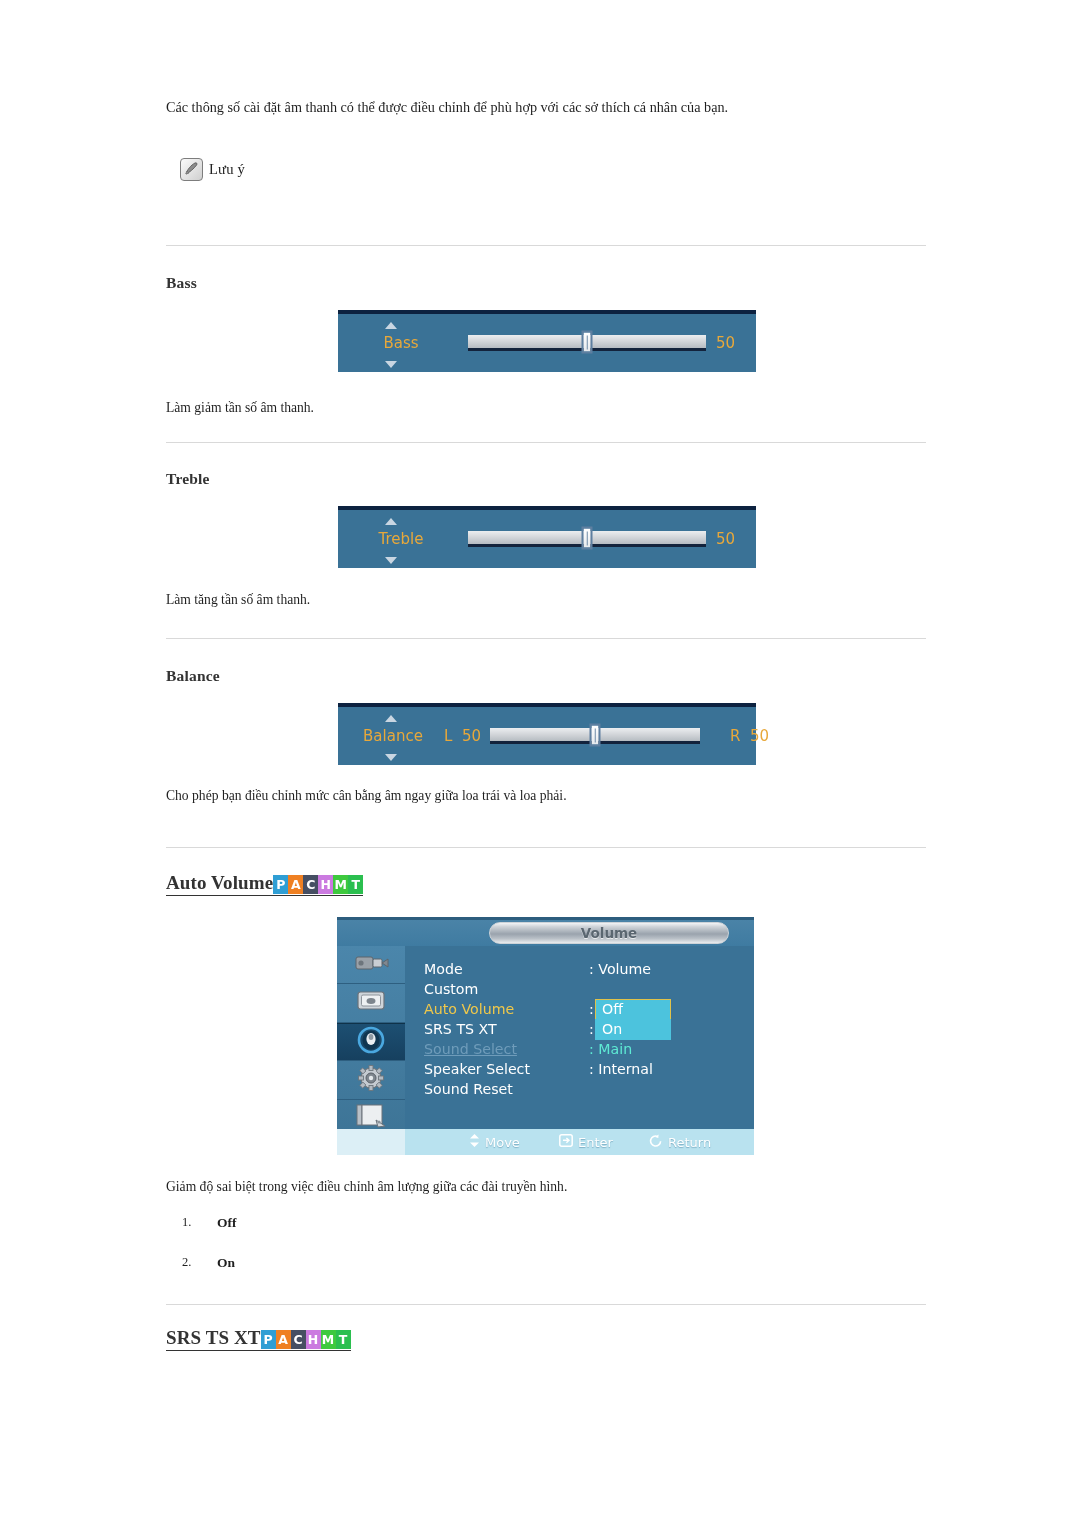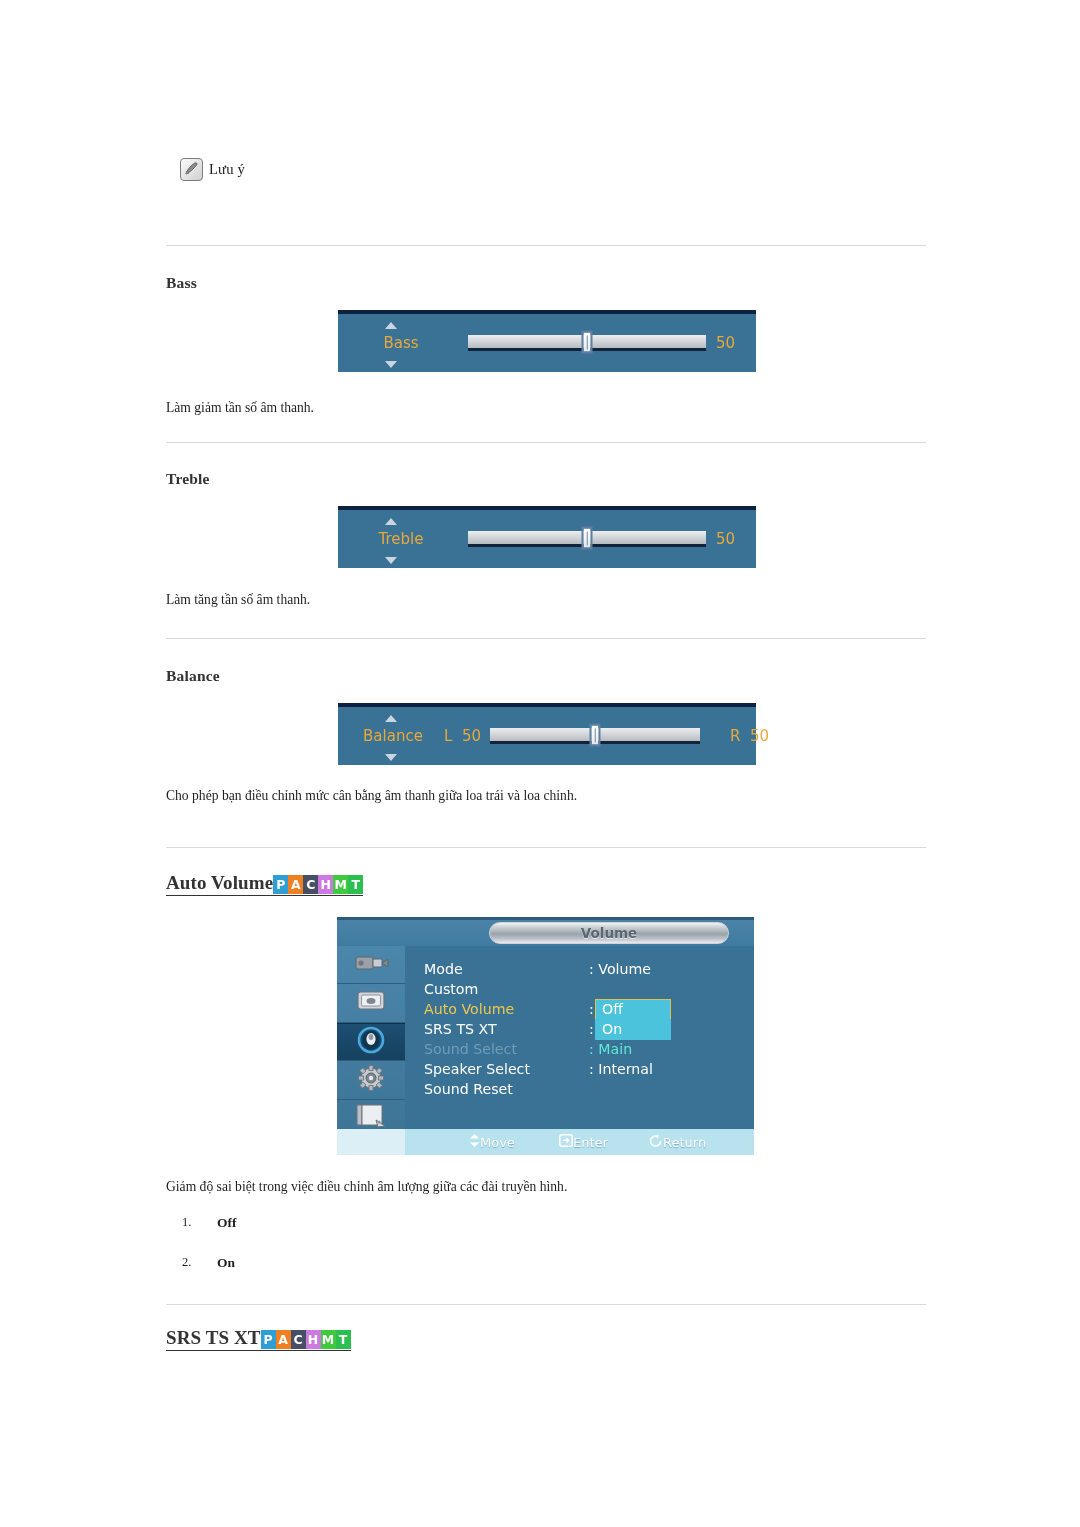--- a/index.html
+++ b/index.html
@@ -333,20 +333,21 @@
   .osd-footer-notch {
     position: absolute;
     left: 0; top: 0;
     width: 68px; height: 26px;
     background: #dceff6;
   }
   .foot-item {
     position: absolute;
     display: flex;
     align-items: center;
+    gap: 5px;
     font-family: "DejaVu Sans", sans-serif;
     font-size: 13px;
     color: #ffffff;
     text-shadow: 0 1px 1px rgba(110,160,185,.8);
   }
 
   
   .ol {
     position: absolute;
     left: 182px;
@@ -367,20 +368,21 @@
     left: 0;
     font-weight: 400;
     font-size: 12.5px;
   }
 </style>
 </head>
 <body>
 
 <div class="page">
 
+  <div class="intro">Các thông số cài đặt âm thanh có thể được điều chỉnh để phù hợp với các sở thích cá nhân của bạn.</div>
 
   <div class="note-head">
     <span class="note-icon">
       <svg width="17" height="17" viewBox="0 0 17 17">
         <path d="M3 13 C4 9, 8 4, 12 2 C13.6 1.4, 14.6 2.6, 13.6 4 C11 7.6, 6.4 11.6, 3 13 Z" fill="#8c8c8c" stroke="#5c5c5c" stroke-width="0.9"></path>
         <path d="M3 13 L5.6 12.2 L3.6 10.4 Z" fill="#e8e8e8" stroke="#5c5c5c" stroke-width="0.7"></path>
       </svg>
     </span>
     <span class="note-title">Lưu ý</span>
   </div>
@@ -435,21 +437,21 @@
       <span>L</span>&nbsp;&nbsp;<span>50</span>
     </div>
     <div class="sl-track" style="left:152px; width:210px;">
       <span class="sl-knob" style="left:50%;"></span>
     </div>
     <div class="sl-rval" style="left:392px;">
       <span>R</span>&nbsp;&nbsp;<span>50</span>
     </div>
   </div>
 
-  <div class="caption" style="top:788px;">Cho phép bạn điều chỉnh mức cân bằng âm thanh giữa loa trái và loa chỉnh.</div>
+  <div class="caption" style="top:788px;">Cho phép bạn điều chỉnh mức cân bằng âm ngay giữa loa trái và loa phải.</div>
 
   <div class="rule" style="top:847px;"></div>
 
   <div class="anchor-head" style="top:872px;">
     <span class="atxt">Auto Volume</span>
     <span class="badges">
       <span class="badge" style="background: rgb(47, 158, 212);">P</span>
       <span class="badge" style="background: rgb(239, 128, 34);">A</span>
       <span class="badge" style="background: rgb(70, 79, 99);">C</span>
       <span class="badge" style="background: rgb(203, 122, 224);">H</span>
@@ -527,21 +529,21 @@
         </span>
       </div>
     </div>
 
     <div class="osd-body">
 
       <div class="osd-row" style="left:19px; top:15px;">Mode</div>
       <div class="osd-row" style="left:19px; top:35px;">Custom</div>
       <div class="osd-row sel" style="left:19px; top:55px;">Auto Volume</div>
       <div class="osd-row" style="left:19px; top:75px;">SRS TS XT</div>
-      <div class="osd-row dim" style="left:19px; top:95px;">Sound Select</div>
+      <div class="osd-row dim" style="left:19px; top:95px;text-decoration:underline;">Sound Select</div>
       <div class="osd-row" style="left:19px; top:115px;">Speaker Select</div>
       <div class="osd-row" style="left:19px; top:135px;">Sound Reset</div>
 
       <div class="osd-val" style="left:184px; top:15px;">: Volume</div>
       <div class="osd-val" style="left:184px; top:55px;">:</div>
       <div class="osd-val" style="left:184px; top:75px;">:</div>
       <div class="osd-val dim" style="left:184px; top:95px;">: Main</div>
       <div class="osd-val" style="left:184px; top:115px;">: Internal</div>
 
       <div class="opt off" style="left:190px; top:53px;">Off</div>

